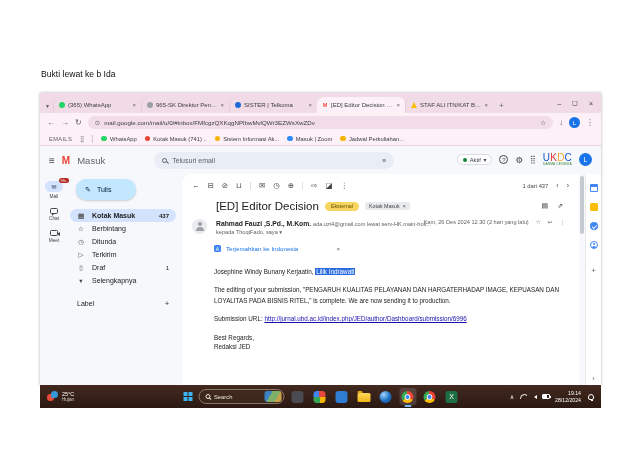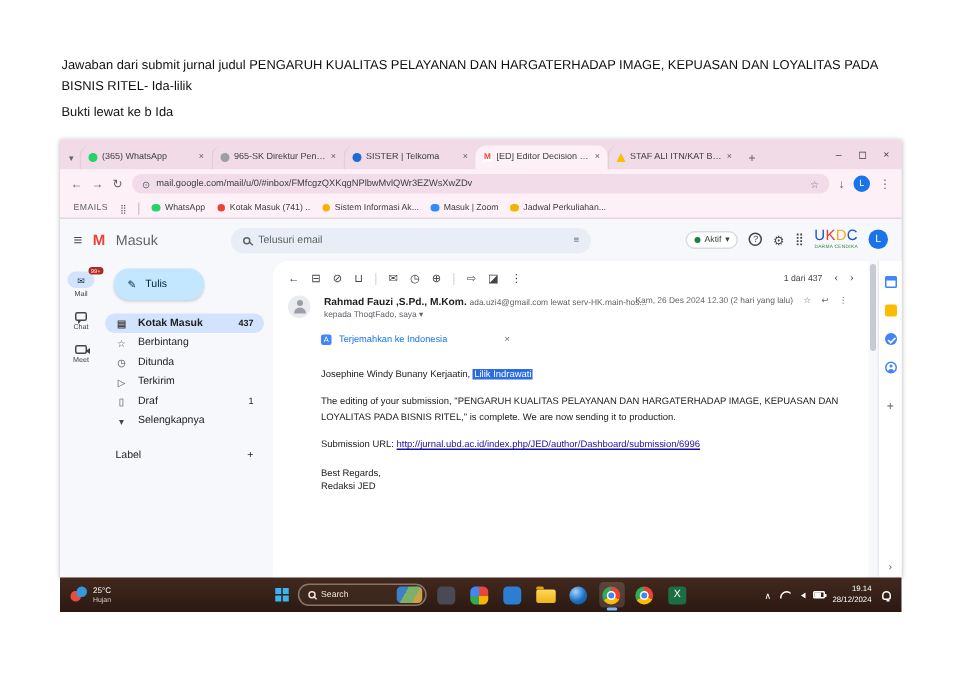--- a/index.html
+++ b/index.html
@@ -165,21 +165,20 @@
   .i-batt::after { content:""; position:absolute; right:-2px; top:1px; width:1px; height:2px; background:#fff; }
   .tb-clock { text-align:right; font-size:5.2px; line-height:1.25; }
   .i-bell { width:6px; height:6px; border:1px solid #fff; border-radius:50% 50% 2px 2px; position:relative; margin-left:2px; }
   .i-bell::after { content:""; position:absolute; bottom:-2px; left:1.5px; width:2px; height:1px; background:#fff; }
 </style>
 </head>
 <body>
 
 <div class="page">
 
-  <p class="doc-intro">Jawaban dari submit jurnal judul PENGARUH KUALITAS PELAYANAN DAN HARGATERHADAP IMAGE, KEPUASAN DAN LOYALITAS PADA BISNIS RITEL- Ida-lilik</p>
   <p class="doc-caption">Bukti lewat ke b Ida</p>
 
   <div class="window">
 
     <div class="tabstrip">
       <span class="tabsearch">▾</span>
       <div class="tab">
         <span class="fav fav-wa"></span>
         <span class="tab-title">(365) WhatsApp</span>
         <span class="tab-close">×</span>
@@ -348,20 +347,32 @@
             <span>⊕</span>
             <span class="ct-div"></span>
             <span>⇨</span>
             <span>◪</span>
             <span>⋮</span>
             <span class="pag">1 dari 437</span>
             <span class="pgarrow">‹</span>
             <span class="pgarrow">›</span>
           </div>
 
+          <div class="subject-row">
+            <span class="subject">[ED] Editor Decision</span>
+            <span class="badge-ext">Eksternal</span>
+            <span class="chip-inbox">
+              <span>Kotak Masuk</span>
+              <span>×</span>
+            </span>
+            <span class="subj-icons">
+              <span>▤</span>
+              <span>⇗</span>
+            </span>
+          </div>
 
           <div class="sender-row">
             <span class="avatar-p"></span>
             <div class="sender-main">
               <div class="sender-line1">
                 <span class="sender-name">Rahmad Fauzi ,S.Pd., M.Kom.</span>
                 <span class="sender-meta">ada.uzi4@gmail.com lewat serv-HK.main-hos...</span>
               </div>
               <div class="sender-to">
                 <span>kepada ThoqtFado, saya</span>

